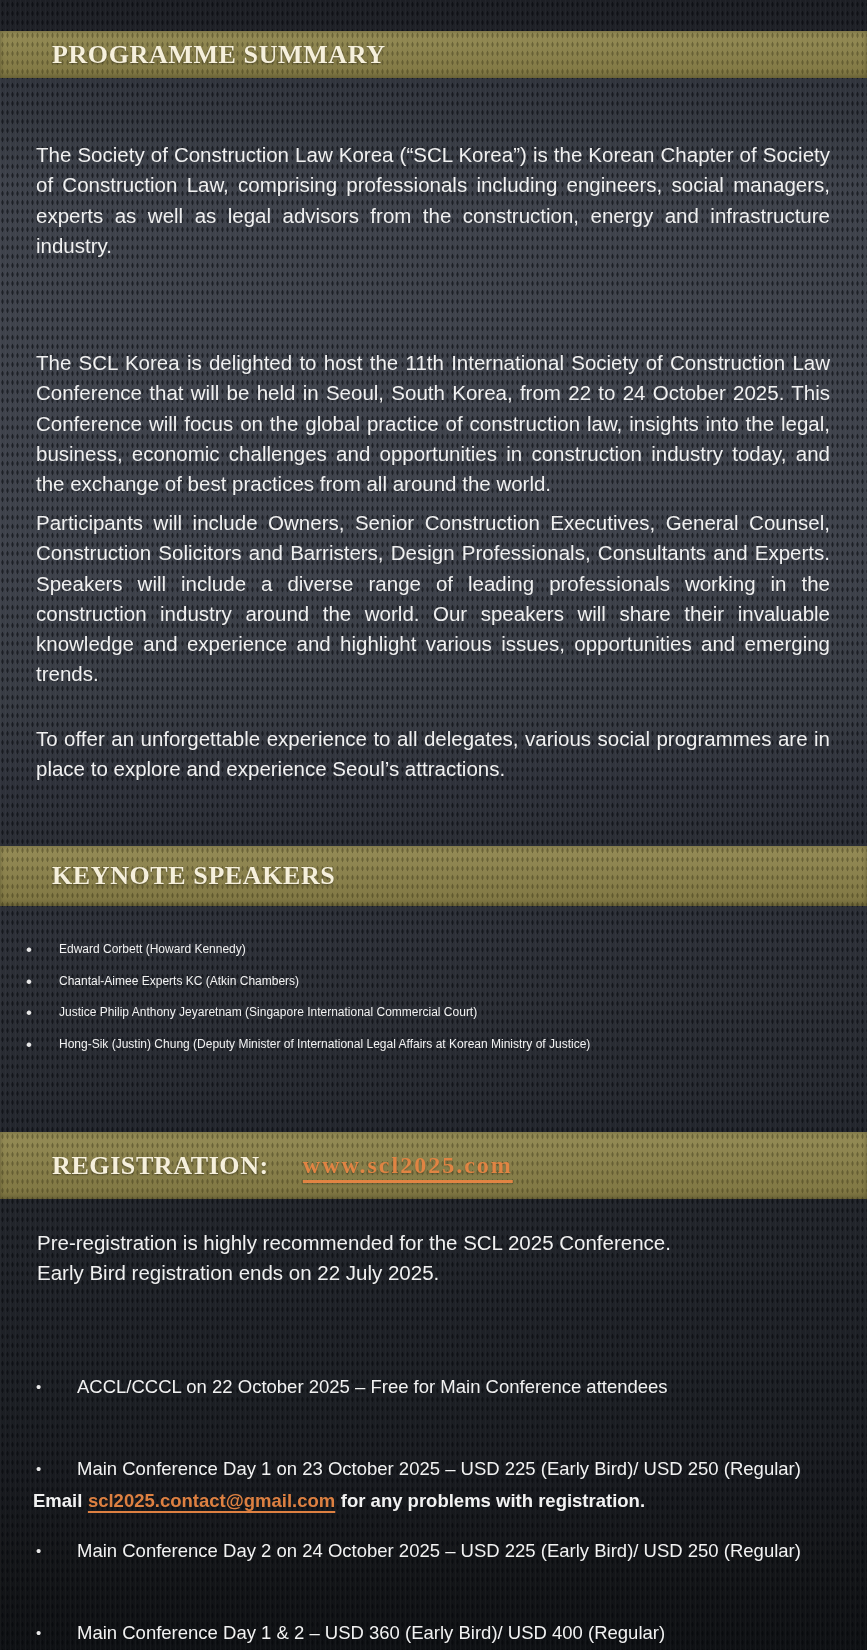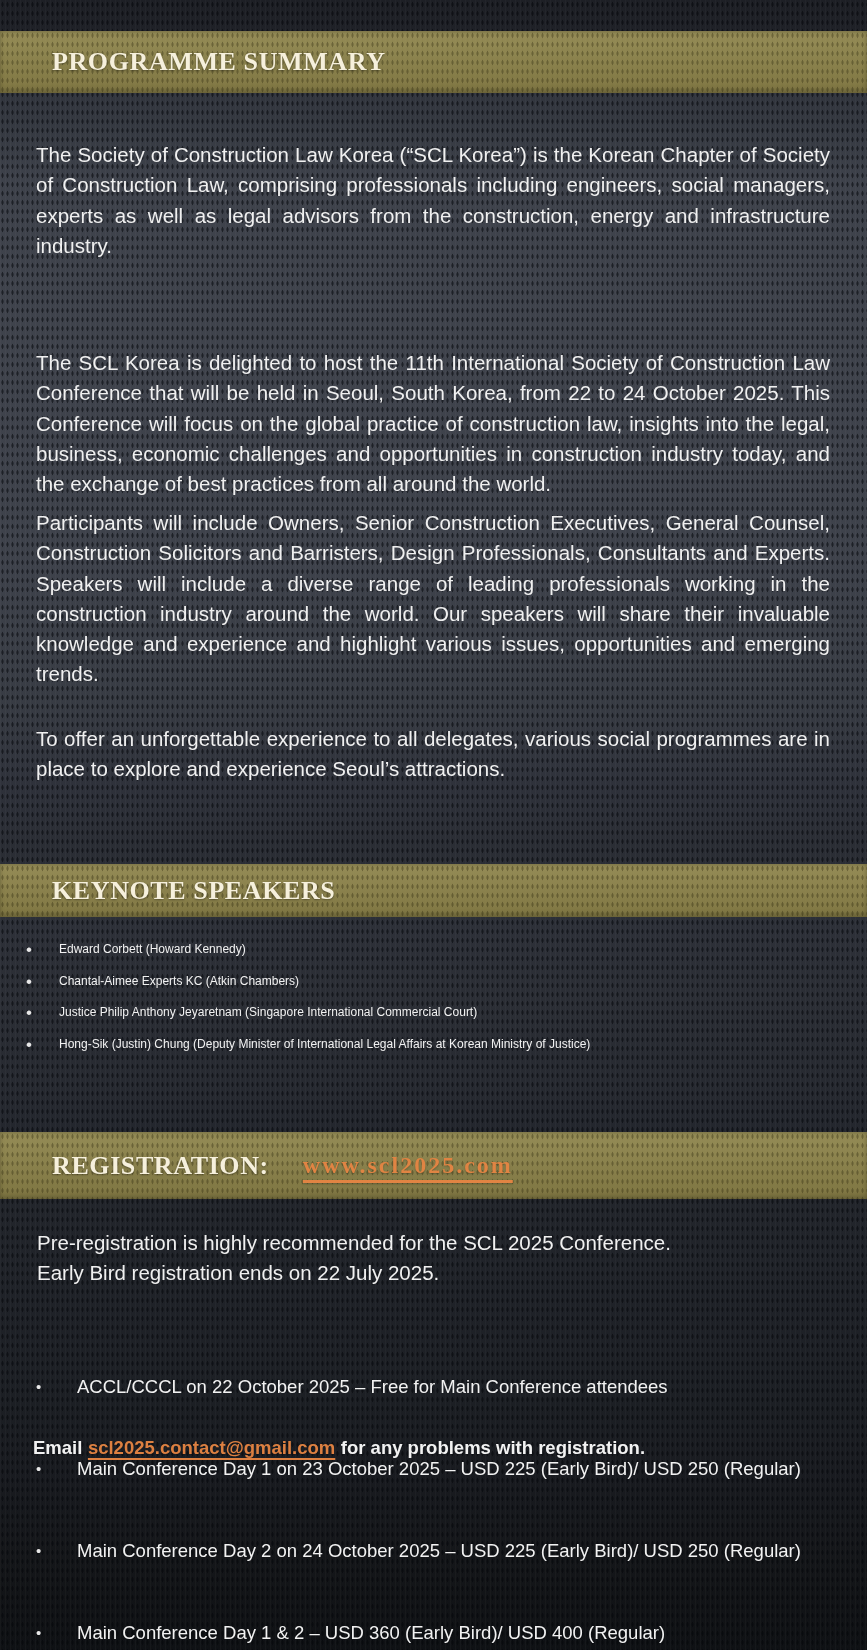--- a/index.html
+++ b/index.html
@@ -36,22 +36,22 @@
   }
   .banner h1,.banner h2{
     margin:0;
     font-family:"Liberation Serif", serif;
     font-weight:bold;
     font-size:26px;
     letter-spacing:0.6px;
     color:#f6f0dc;
     text-shadow:0 1px 2px rgba(0,0,0,0.35);
   }
-  .banner-programme{top:31px;height:62px;}
-  .banner-keynote{top:864px;height:53px;}
+  .banner-programme{top:31px;height:47px;}
+  .banner-keynote{top:846px;height:60px;}
   .banner-registration{top:1132px;height:67px;}
   .reg-link{
     font-family:"Liberation Serif", serif;
     font-weight:bold;
     font-size:24px;
     letter-spacing:2px;
     color:#e08443;
     margin-left:34px;
     text-decoration:underline;
     text-decoration-thickness:3px;
@@ -88,21 +88,21 @@
     font-size:18.5px;line-height:27.4px;color:#f2f2f2;
     white-space:pre-wrap;
   }
   .reg-items li{position:relative;padding-left:41px;}
   .reg-items li::before{
     content:"\2022";
     position:absolute;left:0;top:0;
     font-size:15px;color:#e8e8e8;
   }
   .email-line{
-    position:absolute;top:1436px;left:33px;width:800px;margin:0;
+    position:absolute;top:1489px;left:33px;width:800px;margin:0;
     font-size:18.5px;line-height:24px;font-weight:bold;color:#f2f2f2;
   }
   .email-line .pre{margin-right:0.30em;}
   .email-link{
     color:#dd8041;
     font-weight:bold;
     text-decoration:underline;
     text-decoration-thickness:2px;
     text-underline-offset:4px;
     margin-right:0.30em;

